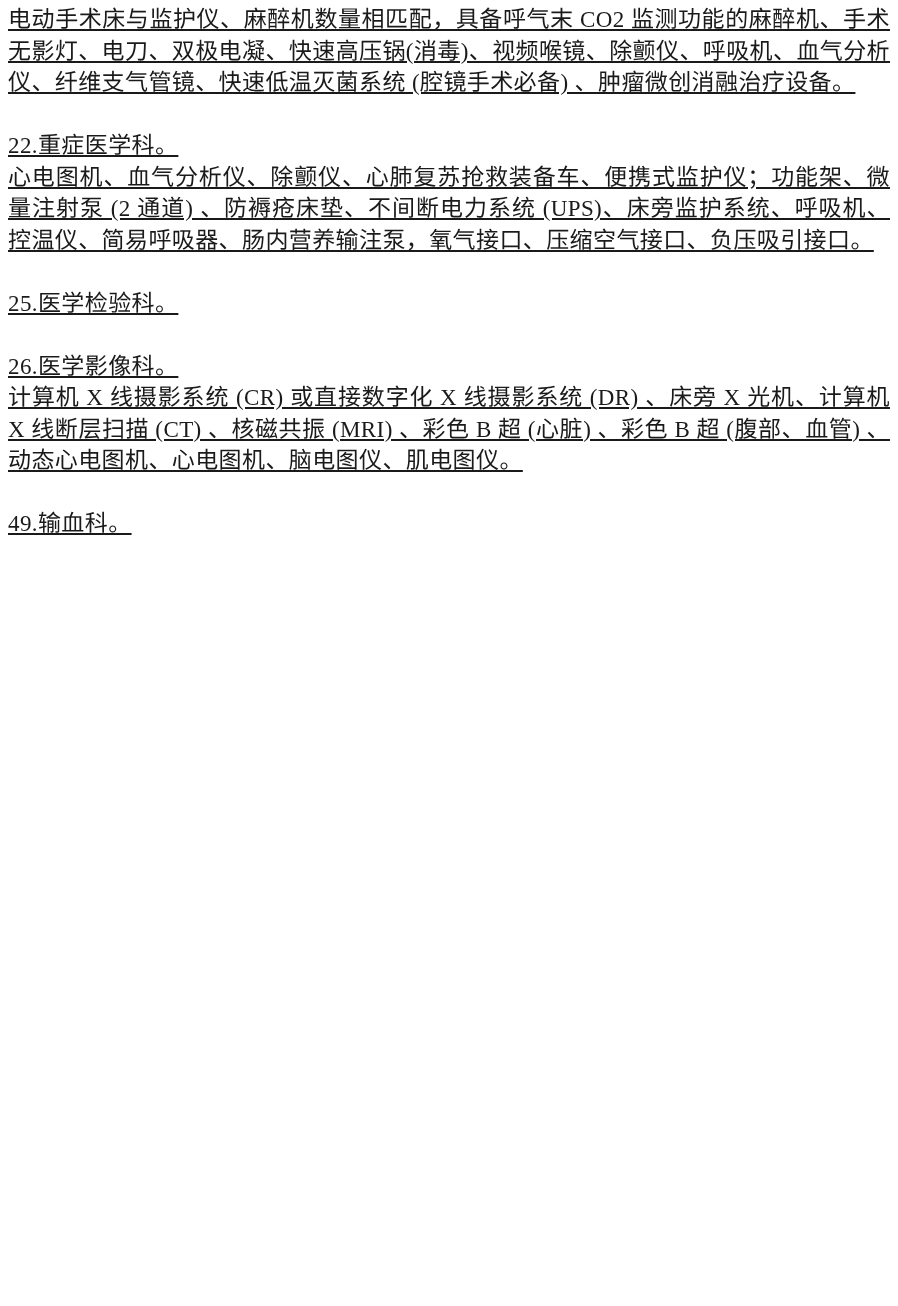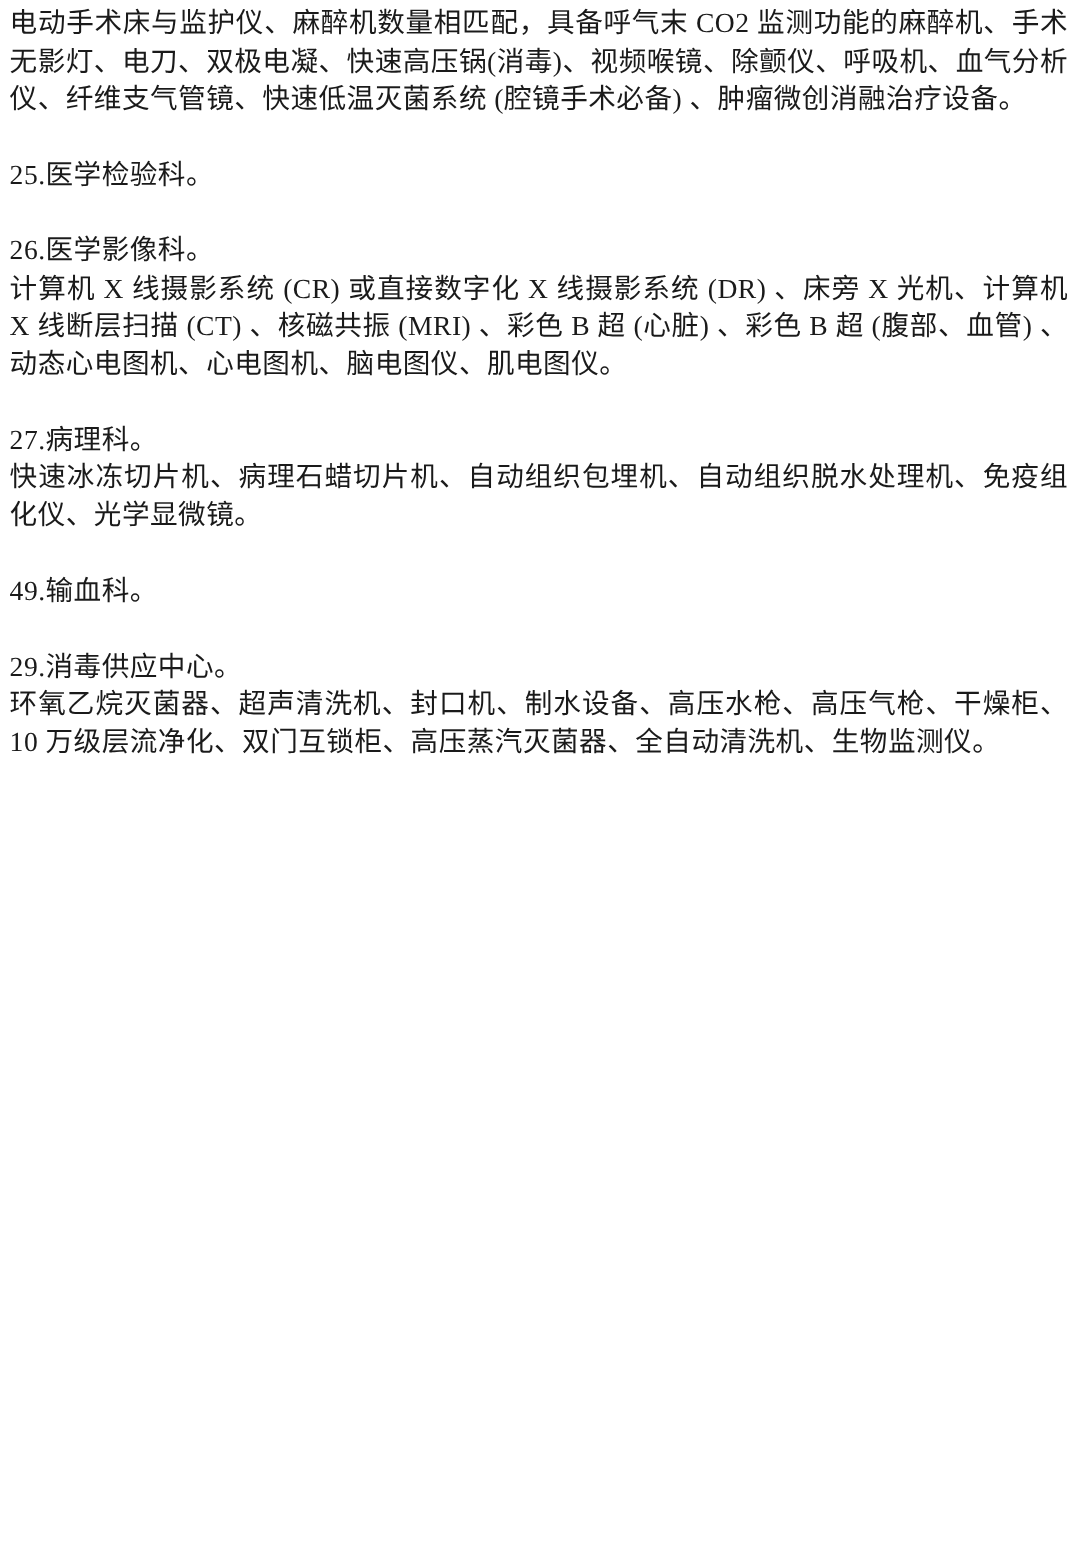--- a/index.html
+++ b/index.html
@@ -17,54 +17,51 @@
     color: #1a1a1a;
     font-family: "Liberation Serif", "DejaVu Serif", serif;
     font-size: 23px;
     line-height: 31.5px;
     letter-spacing: 0.4px;
     text-align: justify;
   }
   p {
     margin: 0;
     padding: 0;
+    text-decoration: underline;
   }
   .sec {
     margin-top: 31.5px; 
   }
   .heading {
     text-align: left;
   }
 </style>
 </head>
 <body>
 
 <div class="page">
 
   <p class="para">电动手术床与监护仪、麻醉机数量相匹配，具备呼气末 CO2 监测功能的麻醉机、手术无影灯、电刀、双极电凝、快速高压锅(消毒)、视频喉镜、除颤仪、呼吸机、血气分析仪、纤维支气管镜、快速低温灭菌系统 (腔镜手术必备) 、肿瘤微创消融治疗设备。</p>
 
+  <section class="sec">
+    <p class="heading">22.重症医学科。</p>
+    <p class="para">心电图机、血气分析仪、除颤仪、心肺复苏抢救装备车、便携式监护仪；功能架、微量注射泵 (2 通道) 、防褥疮床垫、不间断电力系统 (UPS)、床旁监护系统、呼吸机、控温仪、简易呼吸器、肠内营养输注泵，氧气接口、压缩空气接口、负压吸引接口。</p>
+  </section>
 
 
 
   <section class="sec">
     <p class="heading">25.医学检验科。</p>
   </section>
 
   <section class="sec">
     <p class="heading">26.医学影像科。</p>
     <p class="para">计算机 X 线摄影系统 (CR) 或直接数字化 X 线摄影系统 (DR) 、床旁 X 光机、计算机 X 线断层扫描 (CT) 、核磁共振 (MRI) 、彩色 B 超 (心脏) 、彩色 B 超 (腹部、血管) 、动态心电图机、心电图机、脑电图仪、肌电图仪。</p>
   </section>
 
-  <section class="sec">
-    <p class="heading">27.病理科。</p>
-    <p class="para">快速冰冻切片机、病理石蜡切片机、自动组织包埋机、自动组织脱水处理机、免疫组化仪、光学显微镜。</p>
-  </section>
 
   <section class="sec">
     <p class="heading">49.输血科。</p>
   </section>
 
-  <section class="sec">
-    <p class="heading">29.消毒供应中心。</p>
-    <p class="para">环氧乙烷灭菌器、超声清洗机、封口机、制水设备、高压水枪、高压气枪、干燥柜、10 万级层流净化、双门互锁柜、高压蒸汽灭菌器、全自动清洗机、生物监测仪。</p>
-  </section>
 
 </div>
 
 </body></html>

